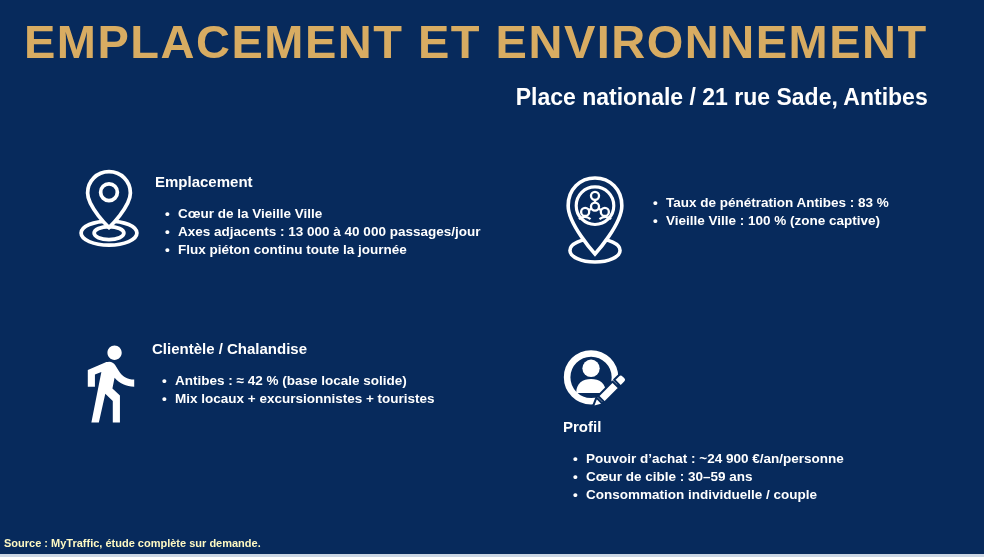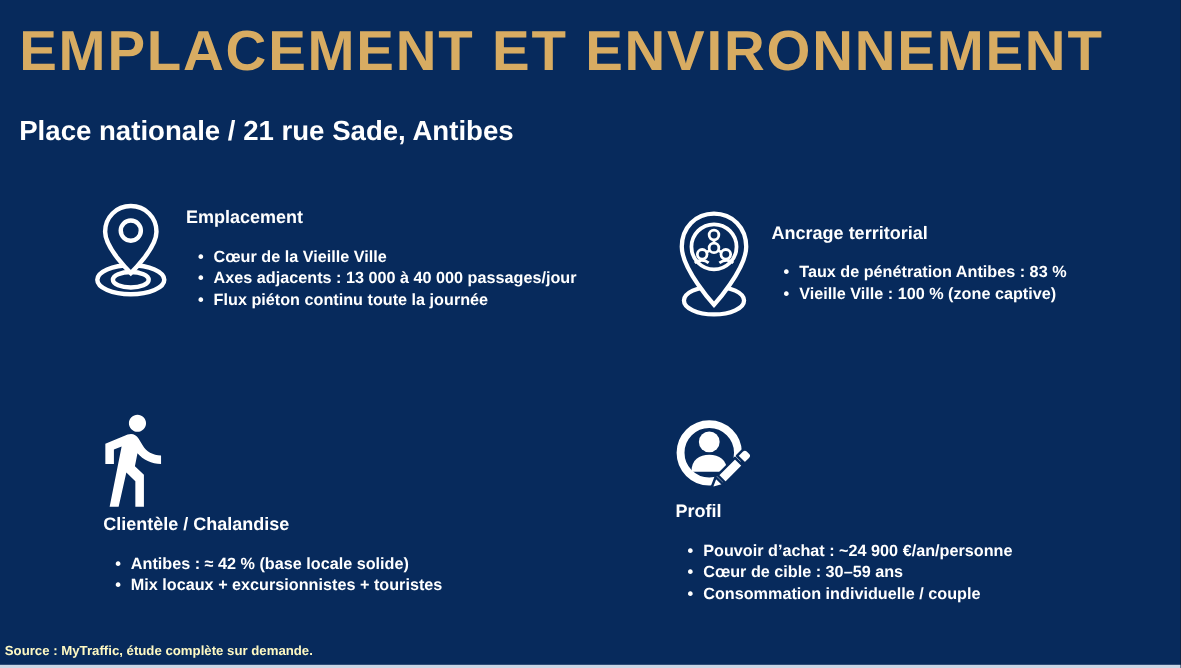--- a/index.html
+++ b/index.html
@@ -5,56 +5,57 @@
   * { box-sizing: border-box; margin: 0; padding: 0; }
   html, body { background: #1a1a1a; }
   .slide {
     position: relative;
     width: 984px;
     height: 557px;
     background: #072a5c;
     overflow: hidden;
     font-family: "Liberation Sans", sans-serif;
   }
-  .header { position: absolute; left: 16px; top: 16px; }
+  .header { position: absolute; left: 24px; top: 16px; }
   .page-title {
     color: #d8ac62;
     font-size: 47px;
     font-weight: 800;
     letter-spacing: 1.5px;
     line-height: 1.12;
     white-space: nowrap;
   }
   .page-subtitle {
     color: #ffffff;
     font-size: 23px;
     font-weight: 700;
-    margin-top: 27px;
+    margin-top: 15px;
     white-space: nowrap;
+    text-align: right;
   }
   .card { position: absolute; display: flex; color: #ffffff; }
   .icon-box { flex: none; display: flex; align-items: flex-start; justify-content: center; }
   .card-content h3 { font-size: 15px; font-weight: 700; margin: 0 0 15px 0; white-space: nowrap; }
   .card-content ul { list-style: none; margin: 8px; padding-left: 15px; }
   .card-content li {
     font-size: 13.5px;
     font-weight: 700;
     line-height: 18px;
     position: relative;
     white-space: nowrap;
   }
   .card-content li::before { content: "\2022"; position: absolute; left: -13px; }
   
   .card-emplacement { left: 73px; top: 168px; }
   .card-emplacement .icon-box { width: 72px; height: 80px; margin-right: 10px; }
   .card-emplacement .card-content { margin-top: 5px; }
   .card-ancrage { left: 561px; top: 172px; }
   .card-ancrage .icon-box { width: 68px; height: 96px; margin-right: 14px; }
   .card-ancrage .card-content { margin-top: 14px; }
-  .card-clientele { left: 86px; top: 338px; flex-direction: column; }
+  .card-clientele { left: 86px; top: 338px; }
   .card-clientele .icon-box { width: 50px; height: 86px; margin-right: 16px; margin-top: 3px; }
   .card-clientele .card-content { margin-top: 2px; }
   .card-profil { left: 563px; top: 340px; flex-direction: column; }
   .card-profil .icon-box { width: 66px; height: 78px; margin-right: 14px; }
   .card-profil .card-content { margin-top: 0; }
   .footer {
     position: absolute;
     left: 4px;
     bottom: 8px;
     color: #fef9c3;
@@ -111,21 +112,20 @@
           <circle cx="49" cy="41" r="4.5"></circle>
           <path d="M38,27.5 L38,30.5"></path>
           <path d="M34,37.5 L31,39"></path>
           <path d="M42,37.5 L45,39"></path>
           <path d="M20,49 q7,-5 13,0"></path>
           <path d="M43,49 q7,-5 13,0"></path>
         </g>
       </svg>
     </div>
     <div class="card-content">
-      <h3>Ancrage territorial</h3>
       <ul>
         <li>Taux de pénétration Antibes : 83 %</li>
         <li>Vieille Ville : 100 % (zone captive)</li>
       </ul>
     </div>
   </div>
 
   <div class="card card-clientele">
     <div class="icon-box">
       <svg width="50" height="86" viewBox="5.5 1 14 22.5" fill="#ffffff">

